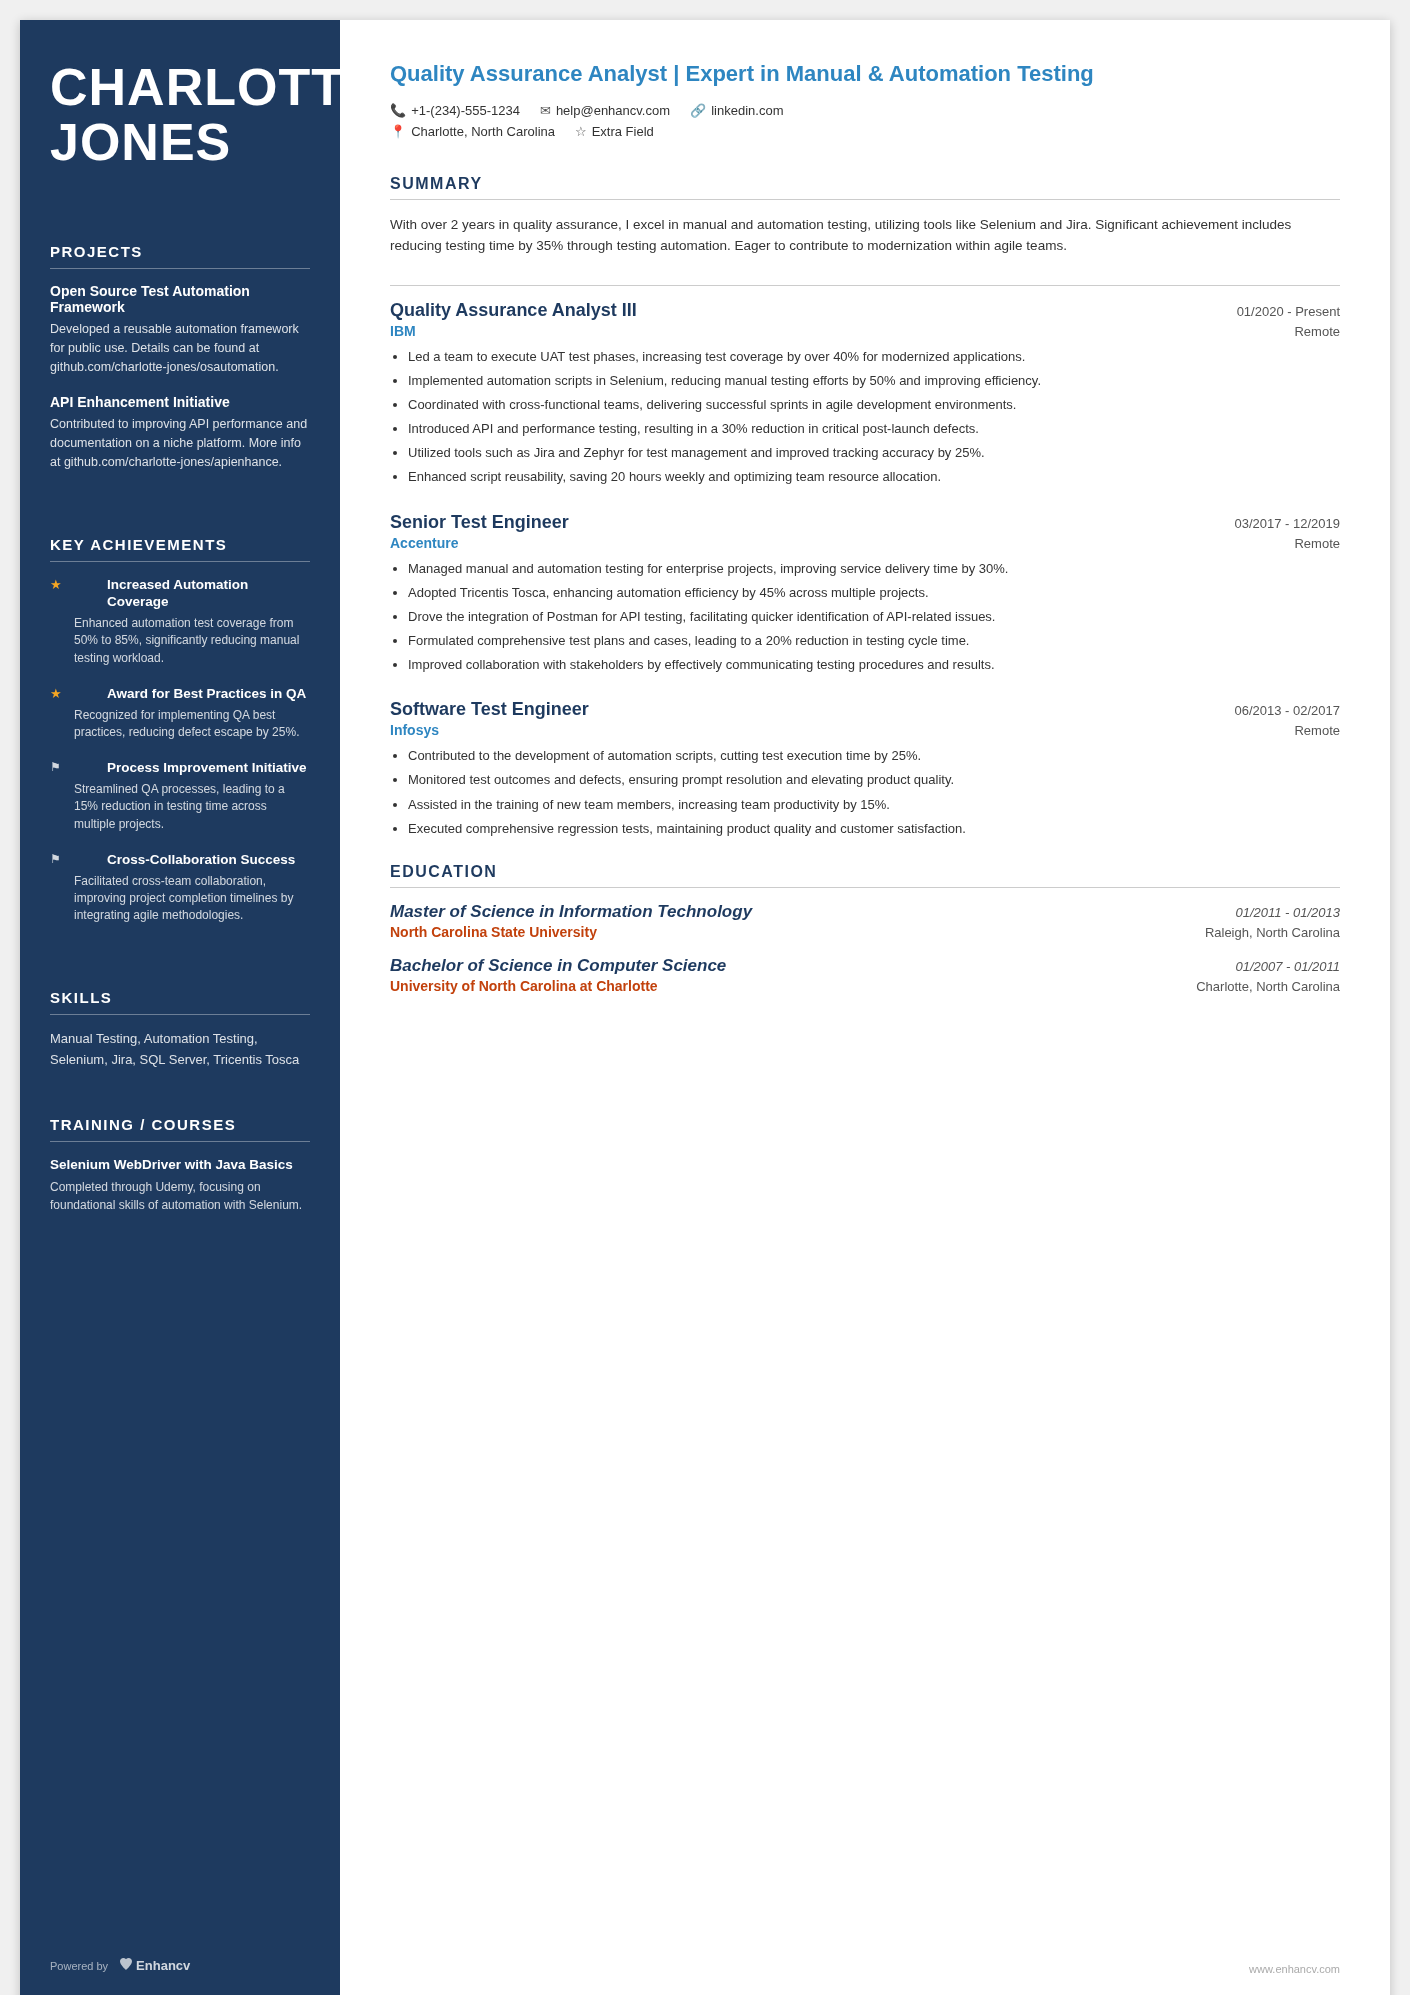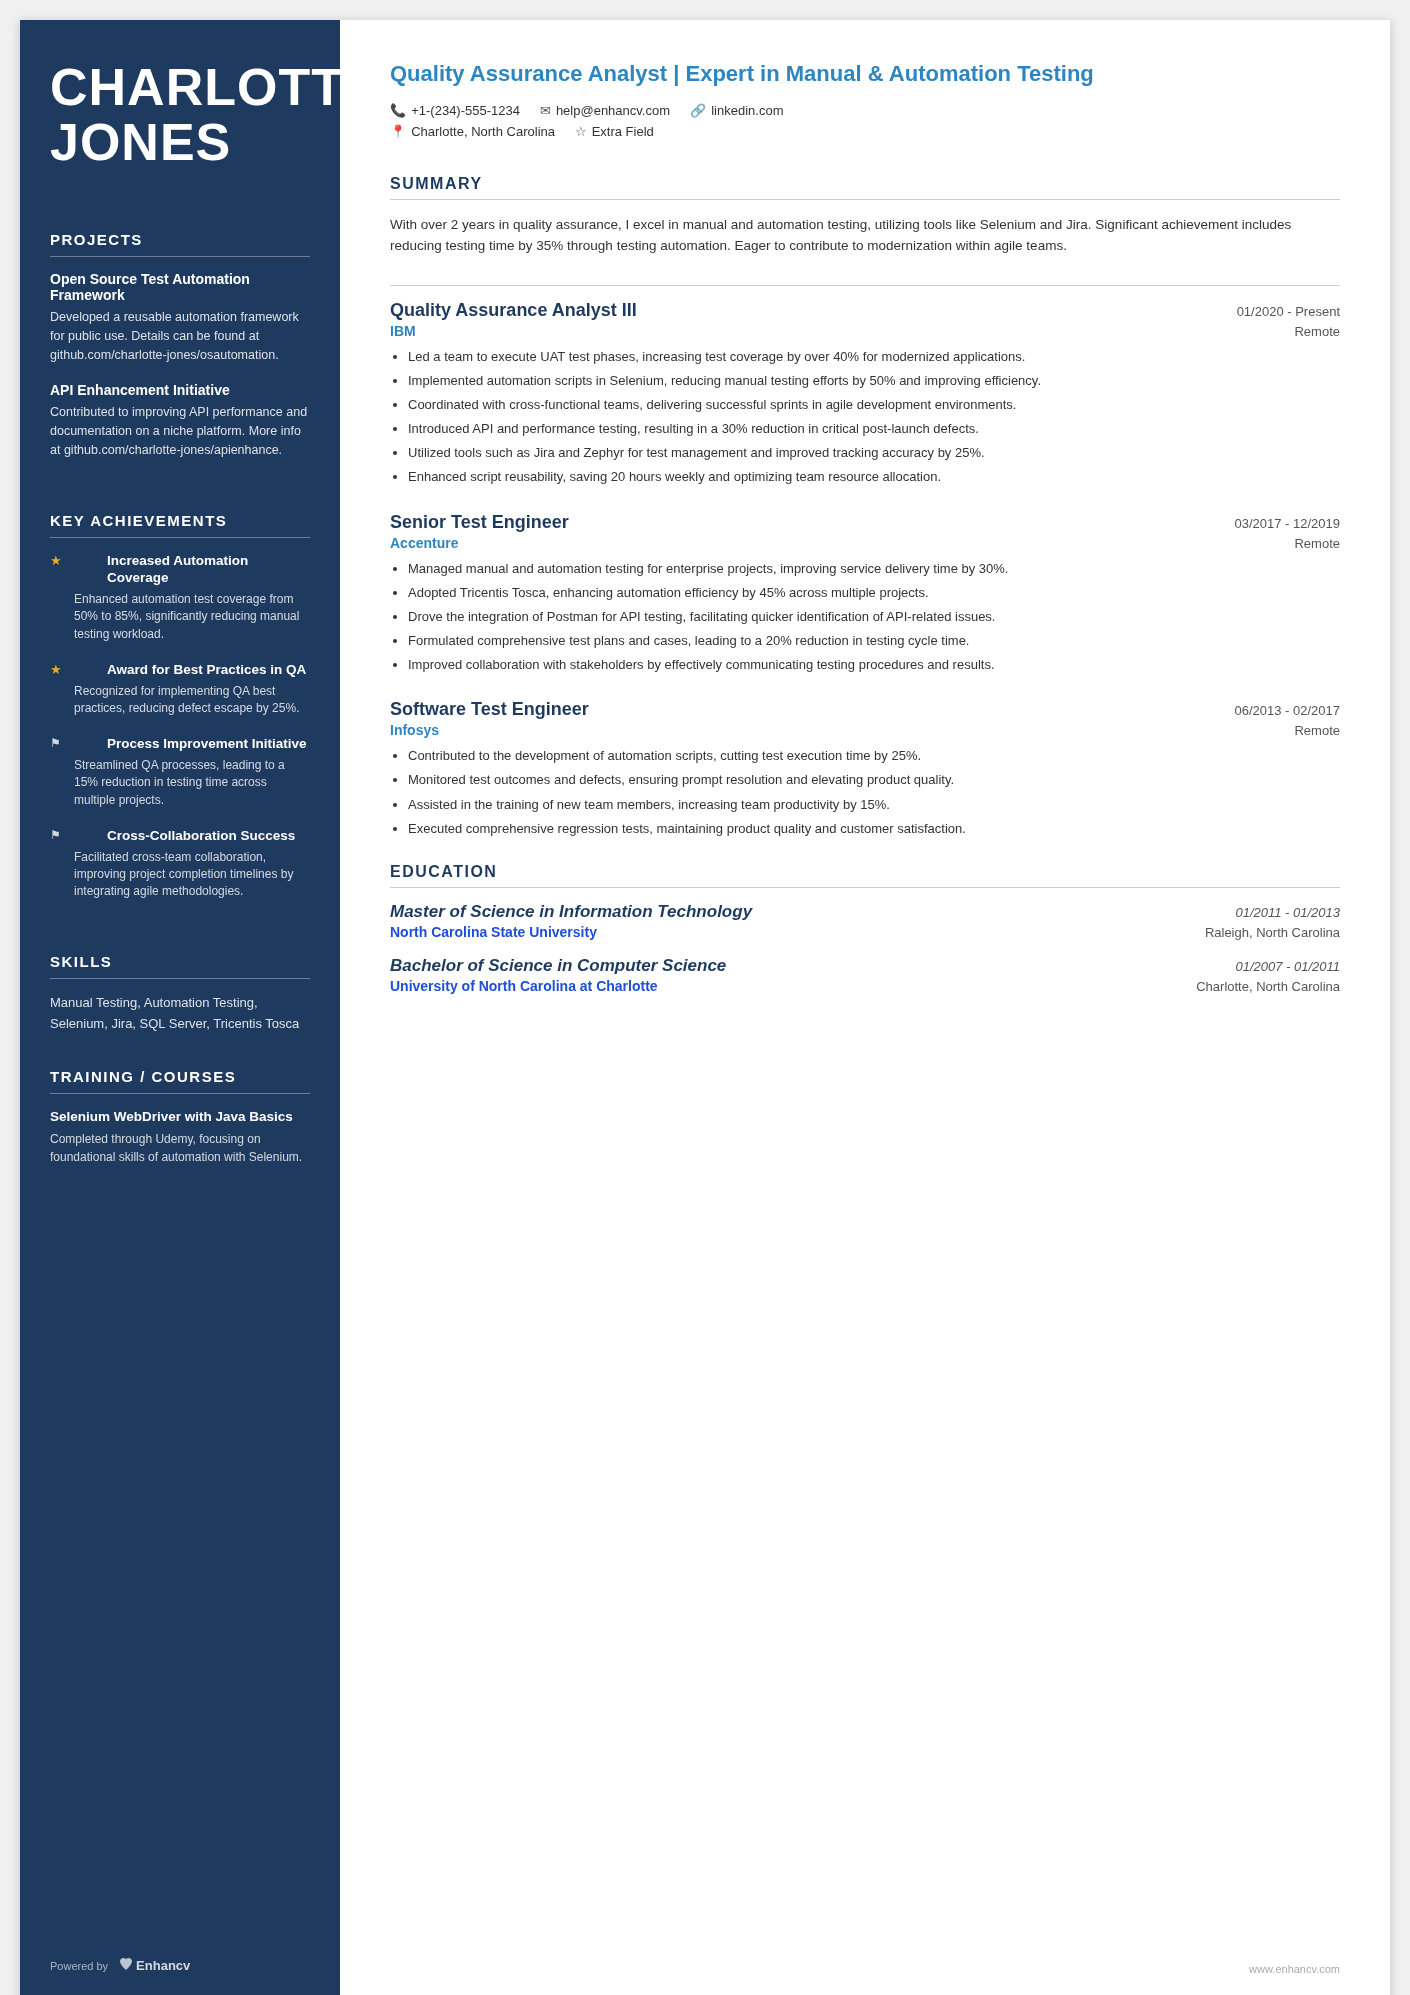--- a/index.html
+++ b/index.html
@@ -36,21 +36,21 @@
       margin-bottom: 28px;
       letter-spacing: 1px;
     }
     .sidebar-section-title {
       font-size: 15px;
       font-weight: 700;
       color: white;
       text-transform: uppercase;
       letter-spacing: 1.5px;
       margin-bottom: 8px;
-      margin-top: 34px;
+      margin-top: 46px;
     }
     .sidebar-divider {
       border: none;
       border-top: 1.5px solid rgba(255,255,255,0.35);
       margin-bottom: 14px;
     }
     .project-title {
       font-size: 14px;
       font-weight: 700;
       color: white;
@@ -256,21 +256,21 @@
       white-space: nowrap;
     }
     .edu-school-row {
       display: flex;
       justify-content: space-between;
       align-items: baseline;
     }
     .edu-school {
       font-size: 14px;
       font-weight: 700;
-      color: #1d4ed8;
+      color: #c2410c;
     }
     .edu-location {
       font-size: 13px;
       color: #555;
       text-align: right;
     }
     .main-footer {
       margin-top: auto;
       padding-top: 20px;
       text-align: right;

